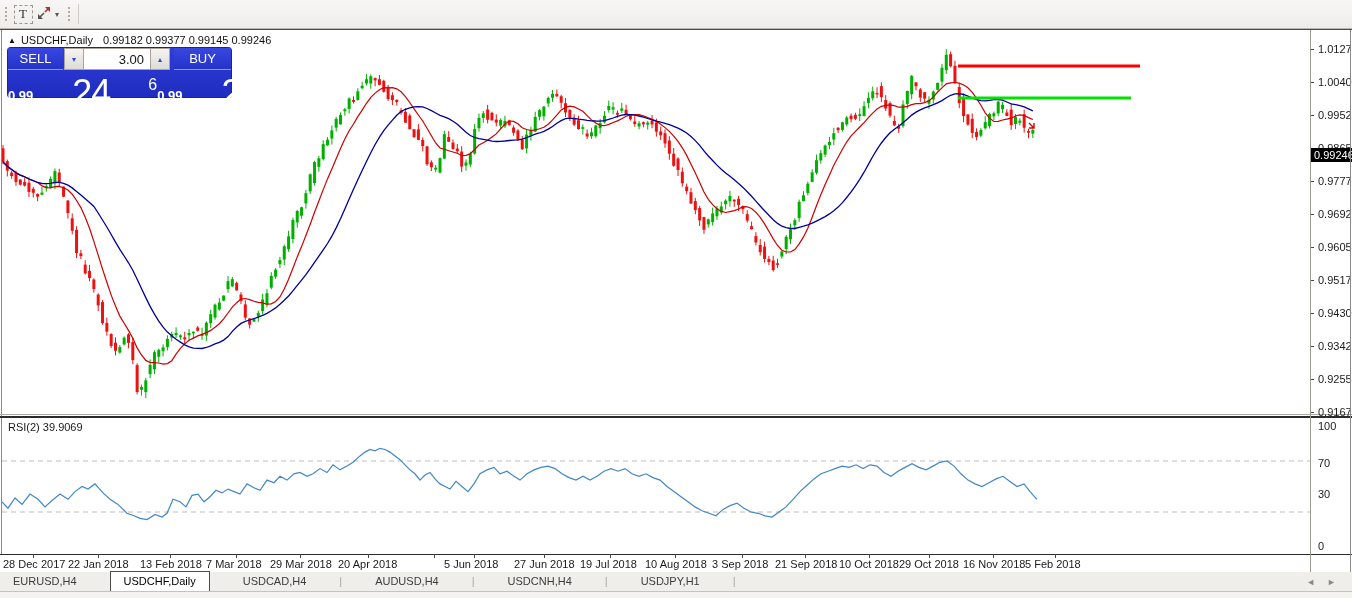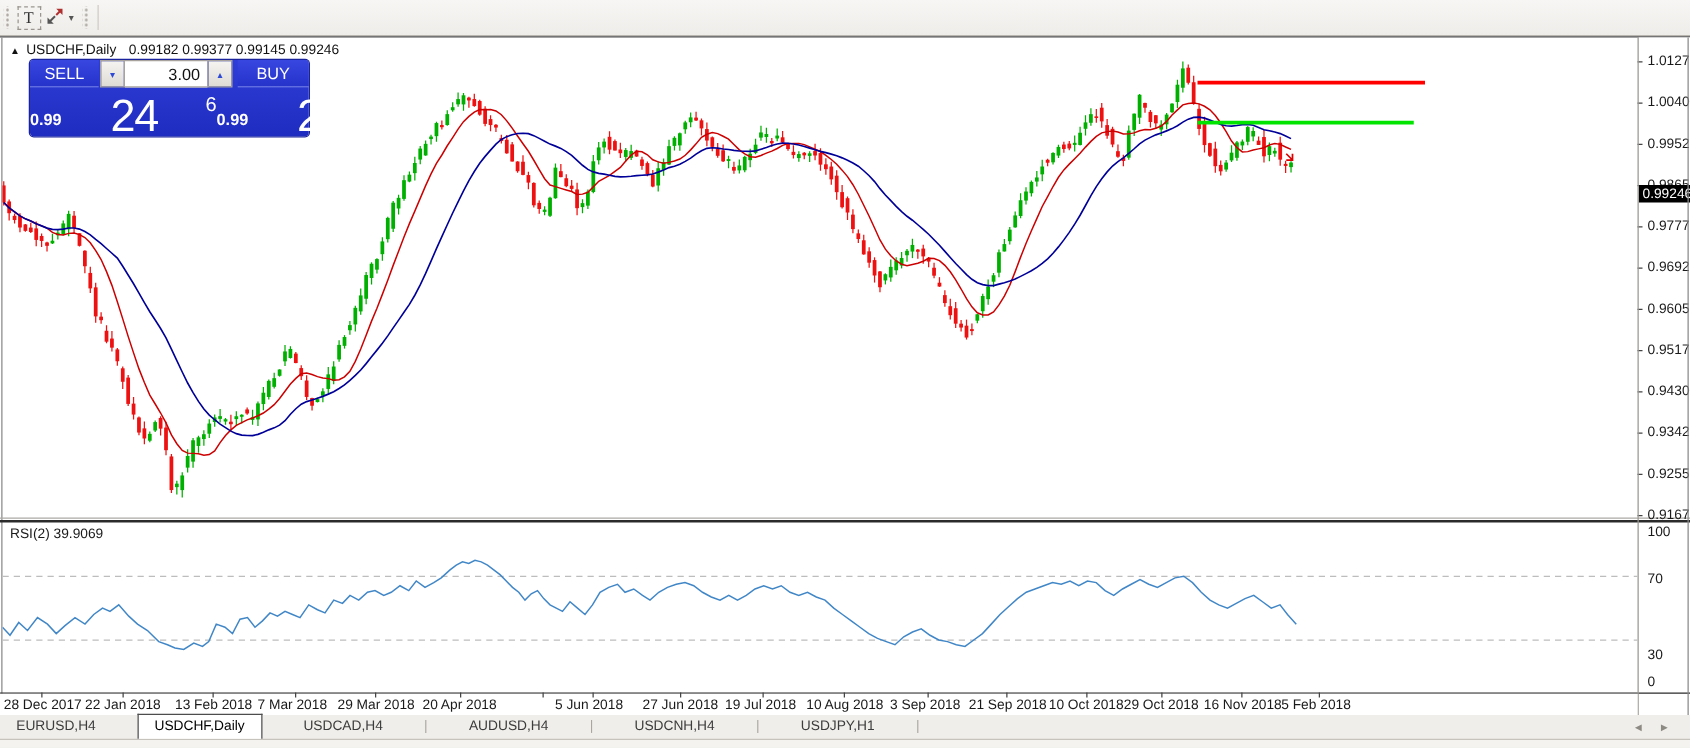--- a/index.html
+++ b/index.html
@@ -48,21 +48,21 @@
              font-size:11px;line-height:14px;text-align:left;padding-left:3px;box-sizing:border-box;}
   
   #rsi-label{position:absolute;left:8px;top:391px;font-size:11px;color:#1a1a1a;}
   #rsi-axis{position:absolute;left:1311px;top:388px;width:41px;height:136px;}
   .ra-label{position:absolute;left:7px;font-size:11px;color:#1a1a1a;}
   
   #date-axis{position:absolute;left:0;top:525px;width:1310px;height:17px;background:#fff;}
   .date-label{position:absolute;top:3px;font-size:11px;color:#1a1a1a;white-space:nowrap;}
   .date-tick{position:absolute;top:-1px;width:1px;height:4px;background:#444;}
   
-  #trade-panel{position:absolute;left:24px;top:18px;width:223px;height:61px;
+  #trade-panel{position:absolute;left:8px;top:18px;width:223px;height:49px;
                background:linear-gradient(#2f3ed8,#1f2cc0);border-radius:3px;
                box-shadow:0 0 0 1px #1a239c;color:#fff;}
   #tp-row1{position:absolute;left:0;top:0;width:223px;height:22px;display:flex;}
   .tp-btn{height:22px;display:flex;align-items:center;justify-content:center;
           font-size:13px;color:#fff;background:linear-gradient(#3847e0,#2533cb);
           border-bottom:1px solid #8d97f0;box-sizing:border-box;}
   #sell-btn{width:55px;border-top-left-radius:3px;}
   #buy-btn{width:57px;margin-left:auto;border-top-right-radius:3px;}
   #vol-group{display:flex;height:22px;margin-left:1px;}
   .spin-btn{width:20px;height:22px;background:linear-gradient(#f6f4f1,#dedbd5);
@@ -641,21 +641,21 @@
         <div class="pa-tick" style="top: 316px;"></div>
         <div class="pa-label" style="top: 343px;">0.92550</div>
         <div class="pa-tick" style="top: 349px;"></div>
         <div class="pa-label" style="top: 376px;">0.91675</div>
         <div class="pa-tick" style="top: 382px;"></div>
       </div>
     <div id="price-tag" style="top: 117.722px;">0.99246</div>
     <div id="rsi-axis">
         <div class="ra-label" style="top: 2px;">100</div>
         <div class="ra-label" style="top: 39px;">70</div>
-        <div class="ra-label" style="top: 100px;">30</div>
+        <div class="ra-label" style="top: 70px;">30</div>
         <div class="ra-label" style="top: 122px;">0</div>
       </div>
     <div id="axis-sep"></div>
 
     <div id="date-axis">
         <div class="date-label" style="left: 3px;">28 Dec 2017</div>
         <div class="date-tick" style="left: 33px;"></div>
         <div class="date-label" style="left: 68px;">22 Jan 2018</div>
         <div class="date-tick" style="left: 98px;"></div>
         <div class="date-label" style="left: 140px;">13 Feb 2018</div>

